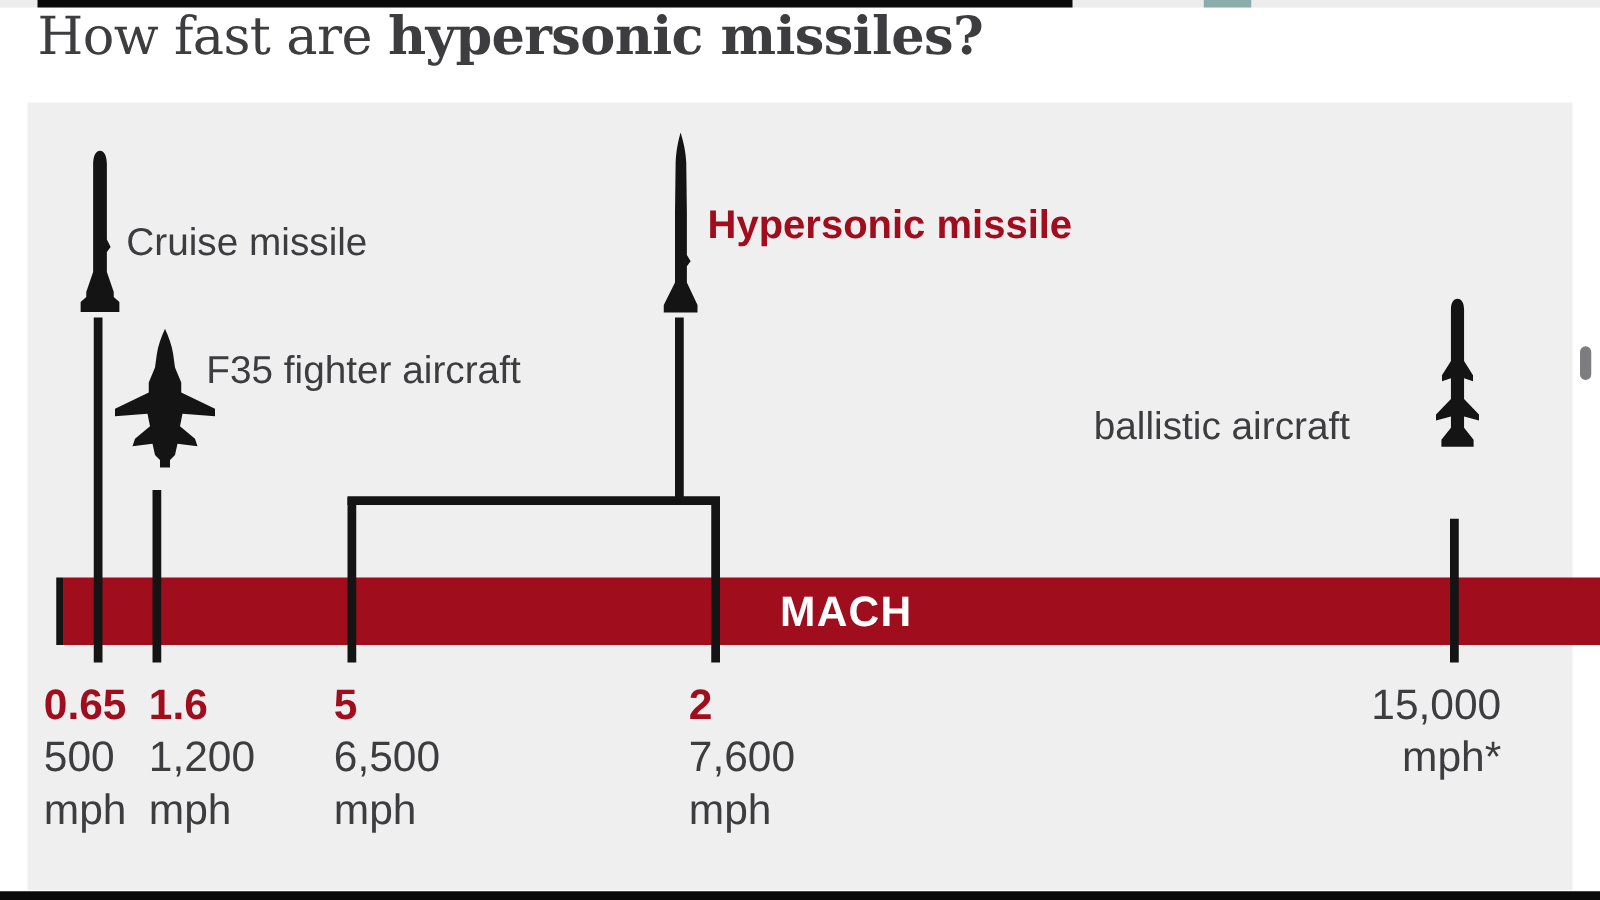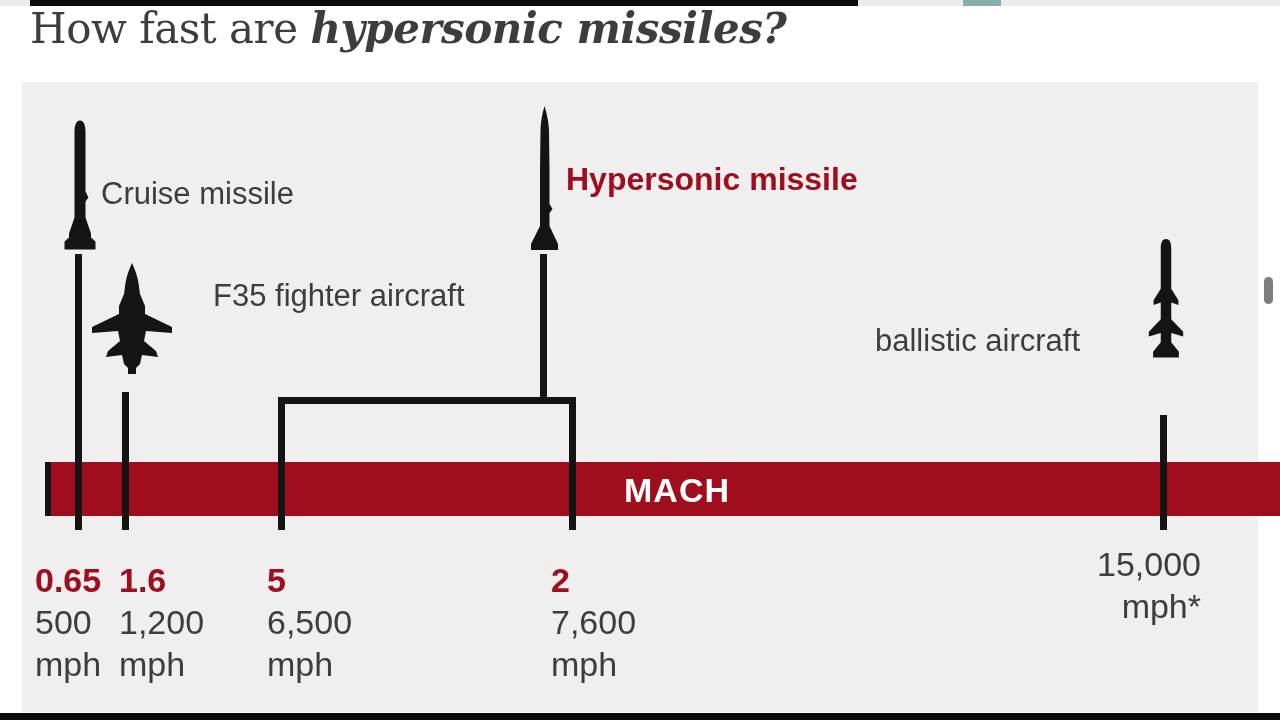--- a/index.html
+++ b/index.html
@@ -7,21 +7,21 @@
          font-family:"Liberation Sans", sans-serif;}
 
   
   .top-strip{position:absolute;left:0;top:0;width:1280px;height:6px;background:#ececec;}
   .top-played{position:absolute;left:30px;top:0;width:828px;height:6px;background:#0a0a0a;}
   .top-teal{position:absolute;left:963px;top:0;width:38px;height:6px;background:#8aacab;}
 
   
   .title{position:absolute;left:30px;top:4px;margin:0;font-family:"DejaVu Serif", serif;
          font-size:42px;font-weight:400;color:#3d3d40;letter-spacing:-0.5px;white-space:nowrap;}
-  .title strong{font-weight:700;font-style:italic;}
+  .title strong{font-weight:700;}
 
   
   .panel{position:absolute;left:22px;top:82px;width:1236px;height:630px;background:#f0eff0;}
 
   
   .vline{position:absolute;width:7px;background:#141414;z-index:4;}
   .hline{position:absolute;height:7px;background:#141414;z-index:4;}
 
   
   .tick-left{position:absolute;left:45px;top:462px;width:6px;height:54px;background:#141414;z-index:3;}
@@ -33,21 +33,21 @@
   .icon{position:absolute;z-index:4;}
   .icon svg{display:block;width:100%;height:100%;}
 
   
   .vlabel{position:absolute;color:#3d3d40;font-size:31px;white-space:nowrap;z-index:5;}
   .vlabel.red{color:#a00d1d;font-weight:700;font-size:32px;}
   .icbm-label{line-height:40px;}
 
   
   .marker{position:absolute;top:543px;z-index:5;white-space:nowrap;}
-  .marker .mach{color:#a00d1d;font-weight:700;font-size:34px;line-height:42px;margin-top:16px;}
+  .marker .mach{color:#a00d1d;font-weight:700;font-size:34px;line-height:42px;}
   .marker .speed{color:#3d3d40;font-size:34px;line-height:42px;}
   .marker .unit{color:#3d3d40;font-size:34px;line-height:42px;}
   .marker.right{text-align:right;}
 
   
   .scroll-thumb{position:absolute;left:1264px;top:277px;width:9px;height:27px;border-radius:5px;background:#7d7d80;}
   .bottom-bar{position:absolute;left:0;top:713px;width:1280px;height:7px;background:#0a0a0a;}
 </style>
 </head>
 <body>
@@ -69,21 +69,21 @@
     </svg>
   </div>
   <div class="vlabel" style="left:101px;top:176px;">Cruise missile</div>
   <div class="vline" style="left:75px;top:254px;height:276px;"></div>
 
   <div class="icon" style="left:90px;top:261px;width:84px;height:126px;">
     <svg viewBox="0 0 84 126" style="fill: rgb(20, 20, 20);">
       <path d="M42 2 C45 9 47.5 15 48.5 22 L50 33 L55 45 L55 53 L82 66 L82 72 L56 70 L54 80 L66 90 L68 96 L52 94 L50 103 L46 107 L46 113 L38 113 L38 107 L34 103 L32 94 L16 96 L18 90 L30 80 L28 70 L2 72 L2 66 L29 53 L29 45 L34 33 L35.5 22 C36.5 15 39 9 42 2 Z"></path>
     </svg>
   </div>
-  <div class="vlabel" style="left:165px;top:278px;margin-left:48px;">F35 fighter aircraft</div>
+  <div class="vlabel" style="left:165px;top:278px;">F35 fighter aircraft</div>
   <div class="vline" style="left:122px;top:392px;height:138px;"></div>
 
   <div class="icon" style="left:527px;top:106px;width:36px;height:150px;">
     <svg viewBox="0 0 36 150" style="fill: rgb(20, 20, 20);">
       <path d="M17.5 0 C19.5 7 21.5 14 22 24 L22.5 64 L22.5 98 L25.5 103 L22.5 107 L22.5 120 L31 138 L31 144 L4 144 L4 138 L13 120 L13 64 L13.5 24 C14 14 15.5 7 17.5 0 Z"></path>
     </svg>
   </div>
   <div class="vlabel red" style="left: 566px; top: 161px; color: rgb(160, 13, 29);">Hypersonic missile</div>
   <div class="vline" style="left:540px;top:254px;height:150px;"></div>
 

